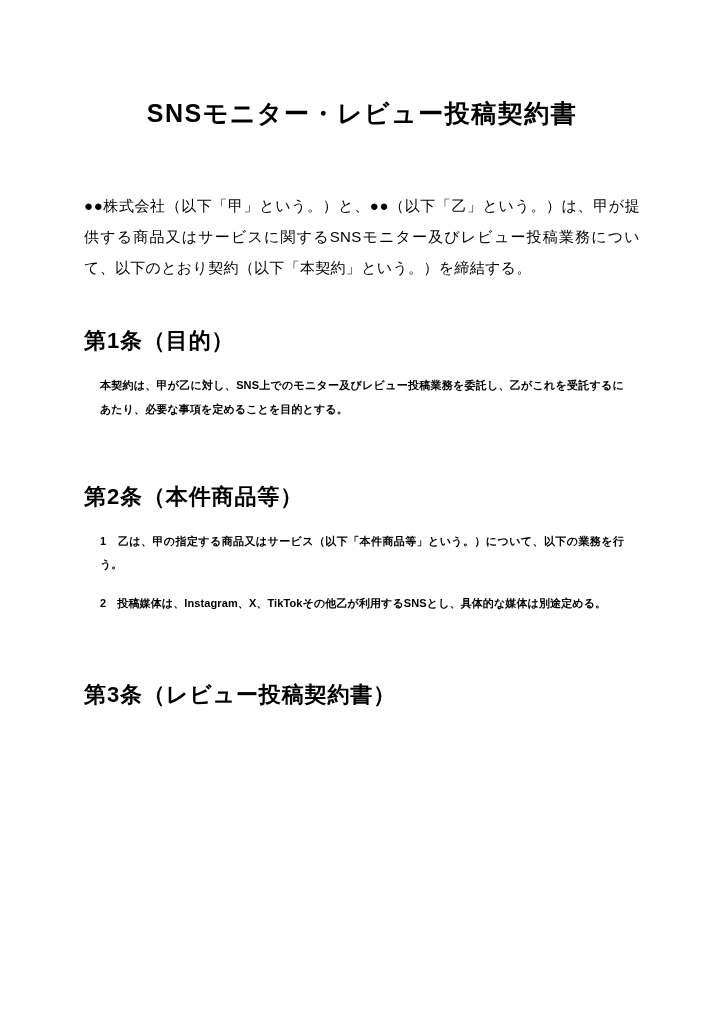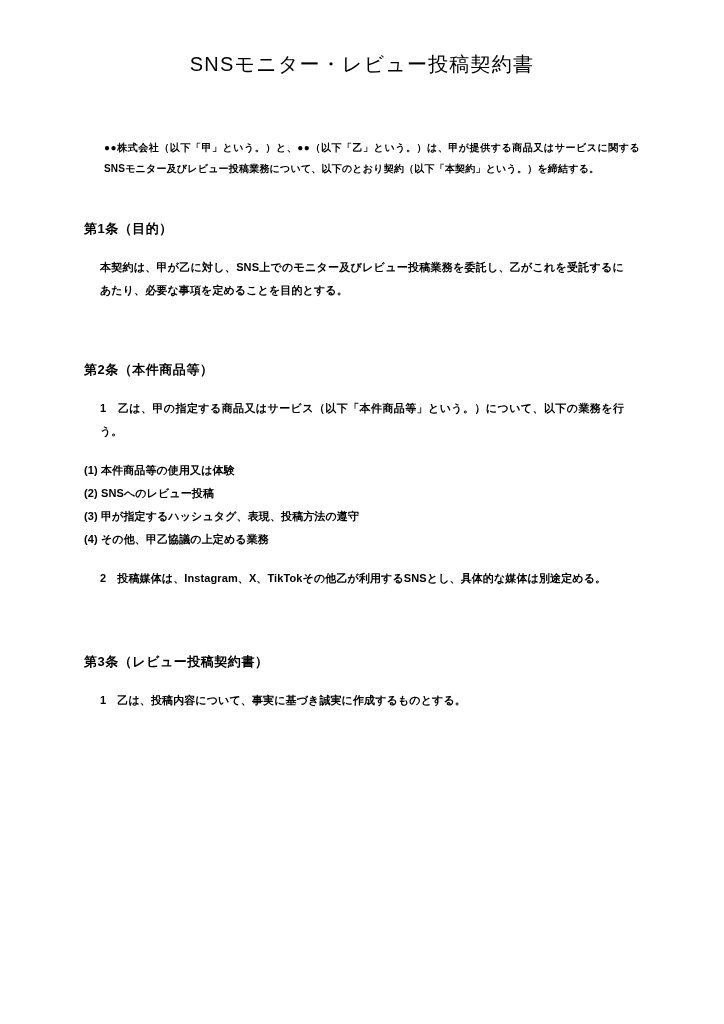--- a/index.html
+++ b/index.html
@@ -18,45 +18,44 @@
     position: relative;
     width: 724px;
     height: 1024px;
     box-sizing: border-box;
     padding: 0 84px;
     background: #ffffff;
     overflow: hidden;
   }
   .doc-title {
     margin: 0;
-    padding-top: 50px;
+    padding-top: 96px;
     text-align: center;
-    font-size: 20px;
-    font-weight: 400;
+    font-size: 25px;
+    font-weight: 700;
     letter-spacing: 0.06em;
     line-height: 1.4;
     color: #000;
   }
   .preamble {
     margin-top: 60px;
-    font-size: 10px;
+    font-size: 15px;
     line-height: 2.05;
     letter-spacing: 0.02em;
-    font-weight: 700;
+    font-weight: 400;
     text-align: justify;
-    margin-left: 20px;
   }
   .article {
     margin-top: 36px;
   }
   .article:first-of-type {
     margin-top: 40px;
   }
   .article-heading {
-    font-size: 13px;
+    font-size: 22px;
     font-weight: 700;
     letter-spacing: 0.04em;
     line-height: 1.6;
     margin: 0 0 14px 0;
   }
   .sec-gap-1 { margin-top: 54px; }
   .sec-gap-2 { margin-top: 58px; }
   .sec-gap-3 { margin-top: 62px; }
   .para {
     font-size: 11px;
@@ -90,27 +89,20 @@
   <p class="preamble">●●株式会社（以下「甲」という。）と、●●（以下「乙」という。）は、甲が提供する商品又はサービスに関するSNSモニター及びレビュー投稿業務について、以下のとおり契約（以下「本契約」という。）を締結する。</p>
 
   <section class="article sec-gap-1">
     <h2 class="article-heading">第1条（目的）</h2>
     <p class="para">本契約は、甲が乙に対し、SNS上でのモニター及びレビュー投稿業務を委託し、乙がこれを受託するにあたり、必要な事項を定めることを目的とする。</p>
   </section>
 
   <section class="article sec-gap-2">
     <h2 class="article-heading">第2条（本件商品等）</h2>
     <p class="para">1　乙は、甲の指定する商品又はサービス（以下「本件商品等」という。）について、以下の業務を行う。</p>
-    <ul class="list">
-      <li>(1) 本件商品等の使用又は体験</li>
-      <li>(2) SNSへのレビュー投稿</li>
-      <li>(3) 甲が指定するハッシュタグ、表現、投稿方法の遵守</li>
-      <li>(4) その他、甲乙協議の上定める業務</li>
-    </ul>
     <p class="para para-spaced">2　投稿媒体は、Instagram、X、TikTokその他乙が利用するSNSとし、具体的な媒体は別途定める。</p>
   </section>
 
   <section class="article sec-gap-3">
     <h2 class="article-heading">第3条（レビュー投稿契約書）</h2>
-    <p class="para">1　乙は、投稿内容について、事実に基づき誠実に作成するものとする。</p>
   </section>
 
 </div>
 
 </body></html>

